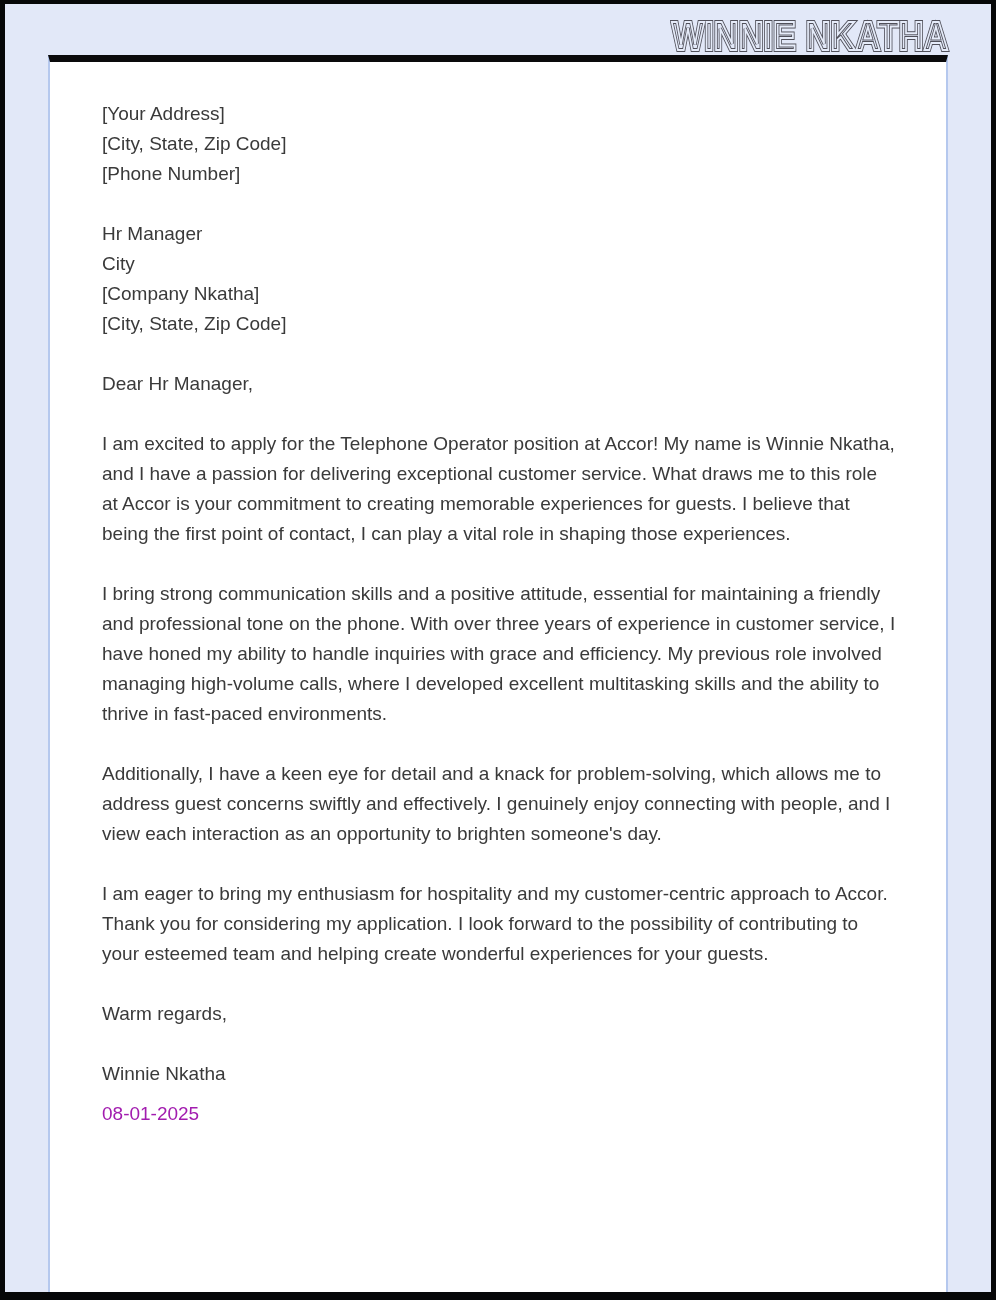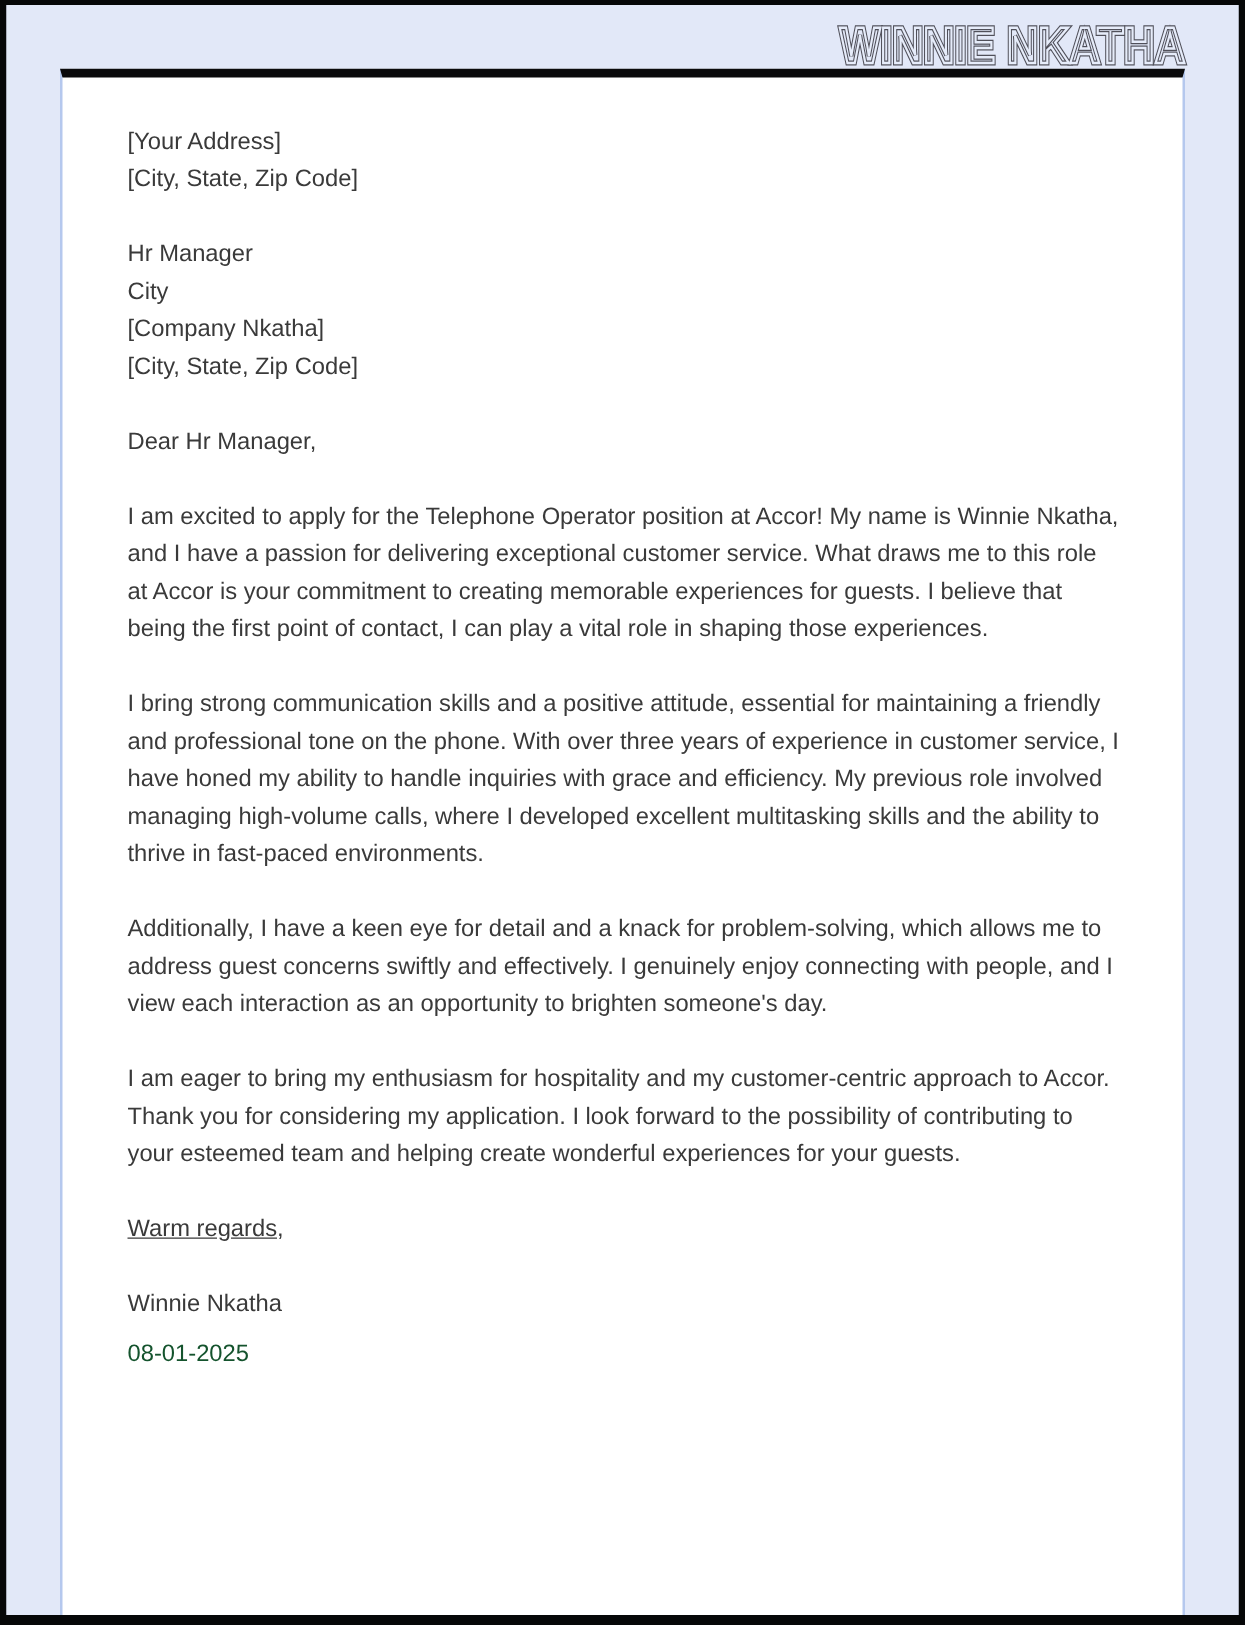--- a/index.html
+++ b/index.html
@@ -63,23 +63,23 @@
     padding: 37px 49px 0 52px;
     color: #3a3a3a;
     font-size: 19px;
     line-height: 30px;
   }
 
   .block { margin-bottom: 30px; }
   .para  { margin-bottom: 30px; }
   .line  { margin: 0; }
   .salutation { margin-bottom: 30px; }
-  .closing { margin-bottom: 30px; text-decoration: underline; }
+  .closing { margin-bottom: 30px; }
   .signature-name { margin-bottom: 10px; }
-  .signature-date { color: #14532d; }
+  .signature-date { color: #a21caf; }
 
   .watermark {
     position: absolute;
     right: 10px;
     bottom: 0px;
     font-size: 15.5px;
     line-height: 19px;
     color: #4d7c0f;
   }
 </style>
@@ -89,20 +89,21 @@
 <div class="viewport">
 
   <div class="header-name" data-text="WINNIE NKATHA">WINNIE NKATHA</div>
 
   <div class="page">
     <div class="page-content">
 
       <div class="block">
         <p class="line">[Your Address]</p>
         <p class="line">[City, State, Zip Code]</p>
+        <p class="line">[Phone Number]</p>
       </div>
 
       <div class="block">
         <p class="line">Hr Manager</p>
         <p class="line">City</p>
         <p class="line">[Company Nkatha]</p>
         <p class="line">[City, State, Zip Code]</p>
       </div>
 
       <p class="salutation">Dear Hr Manager,</p>

